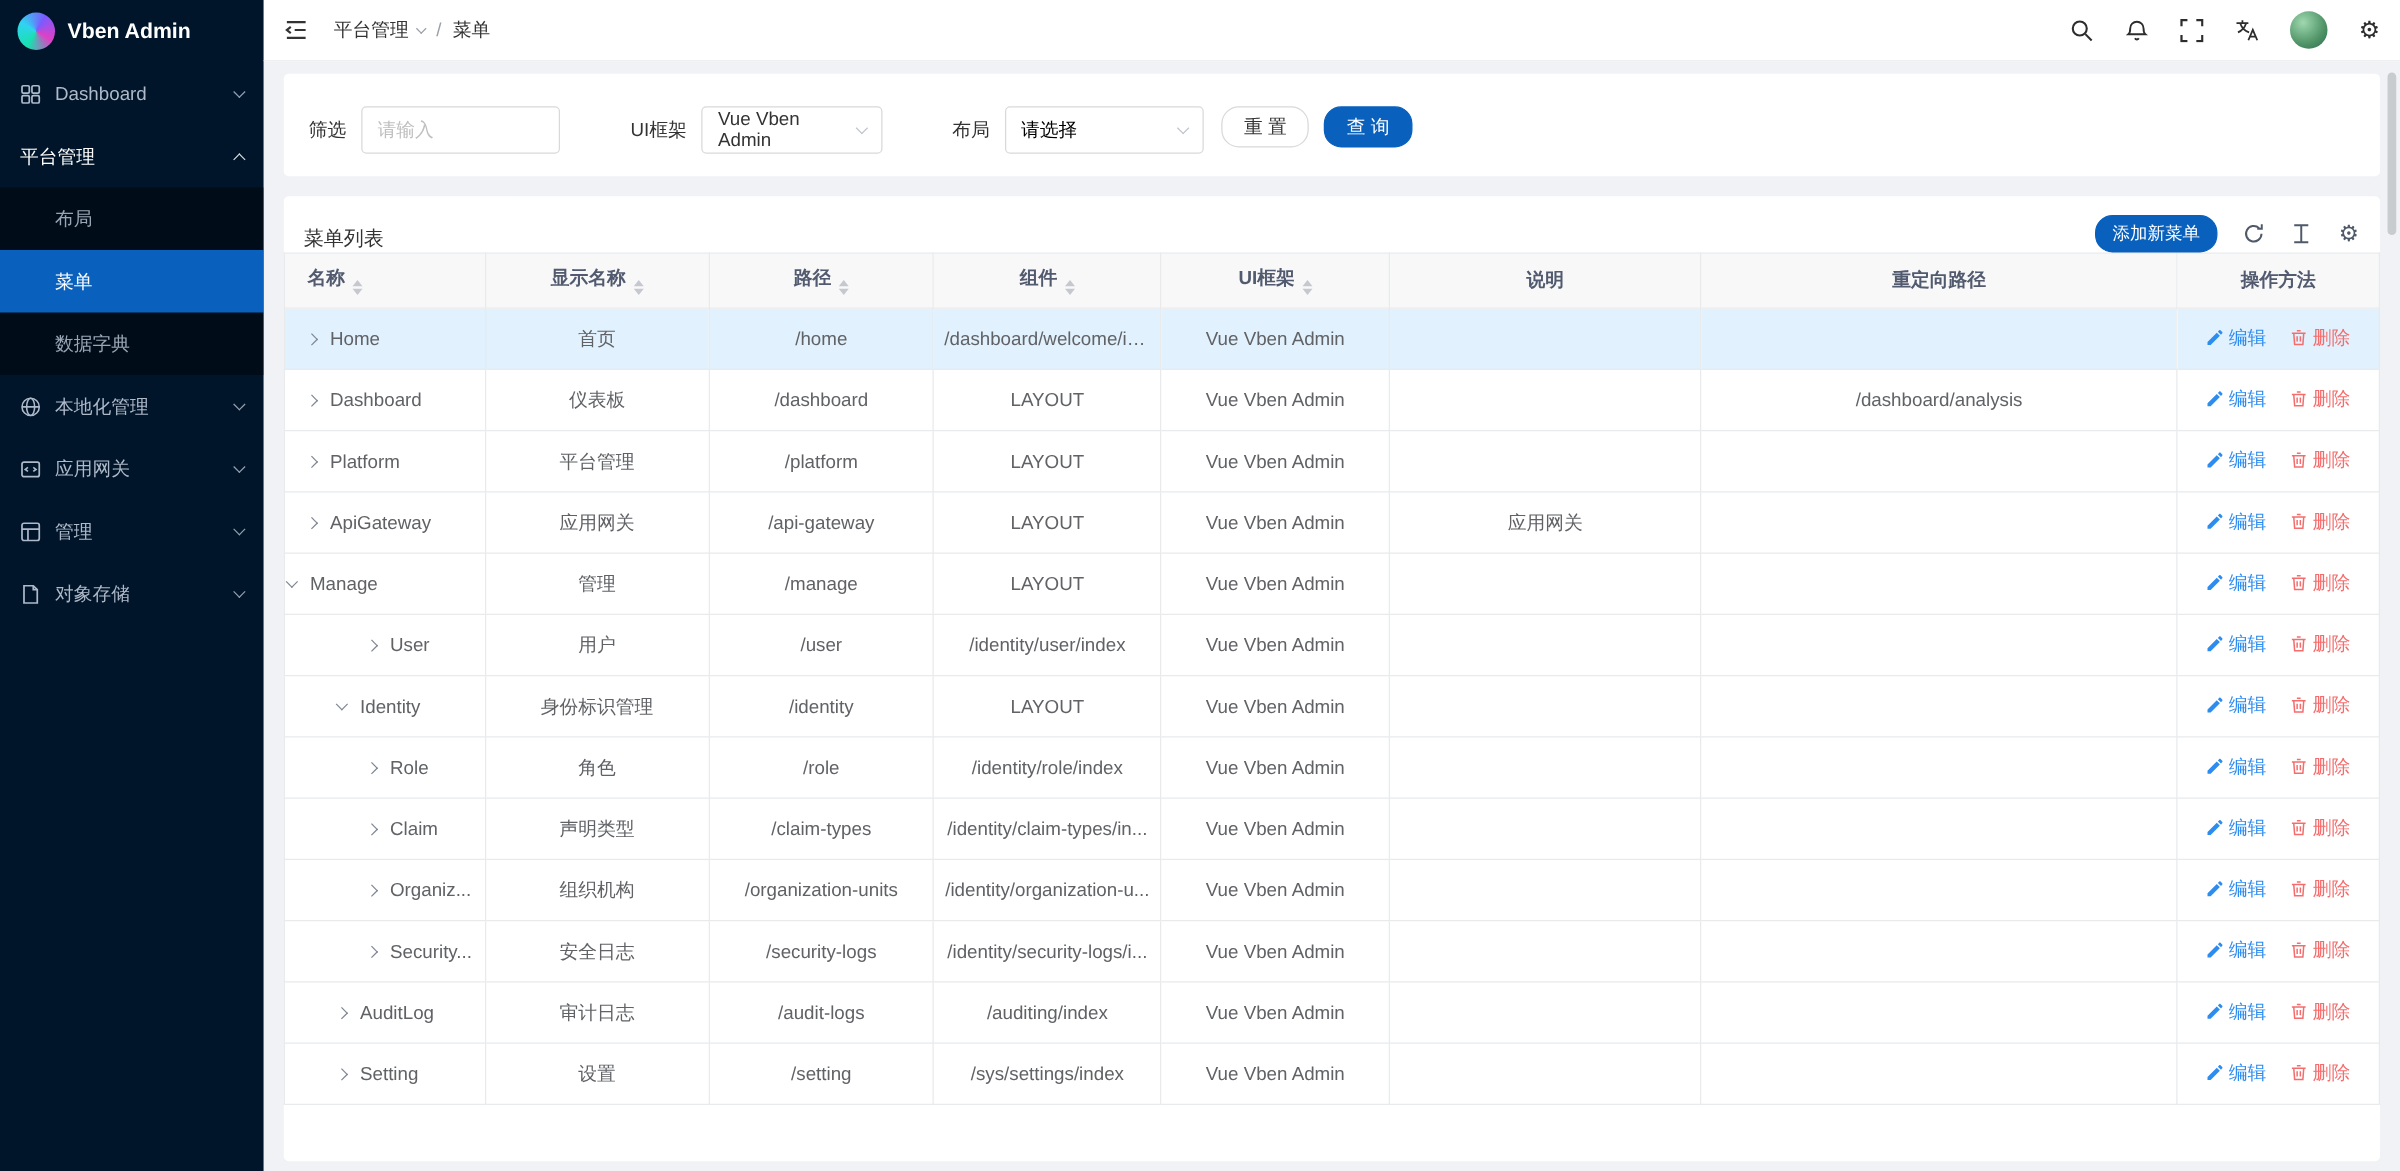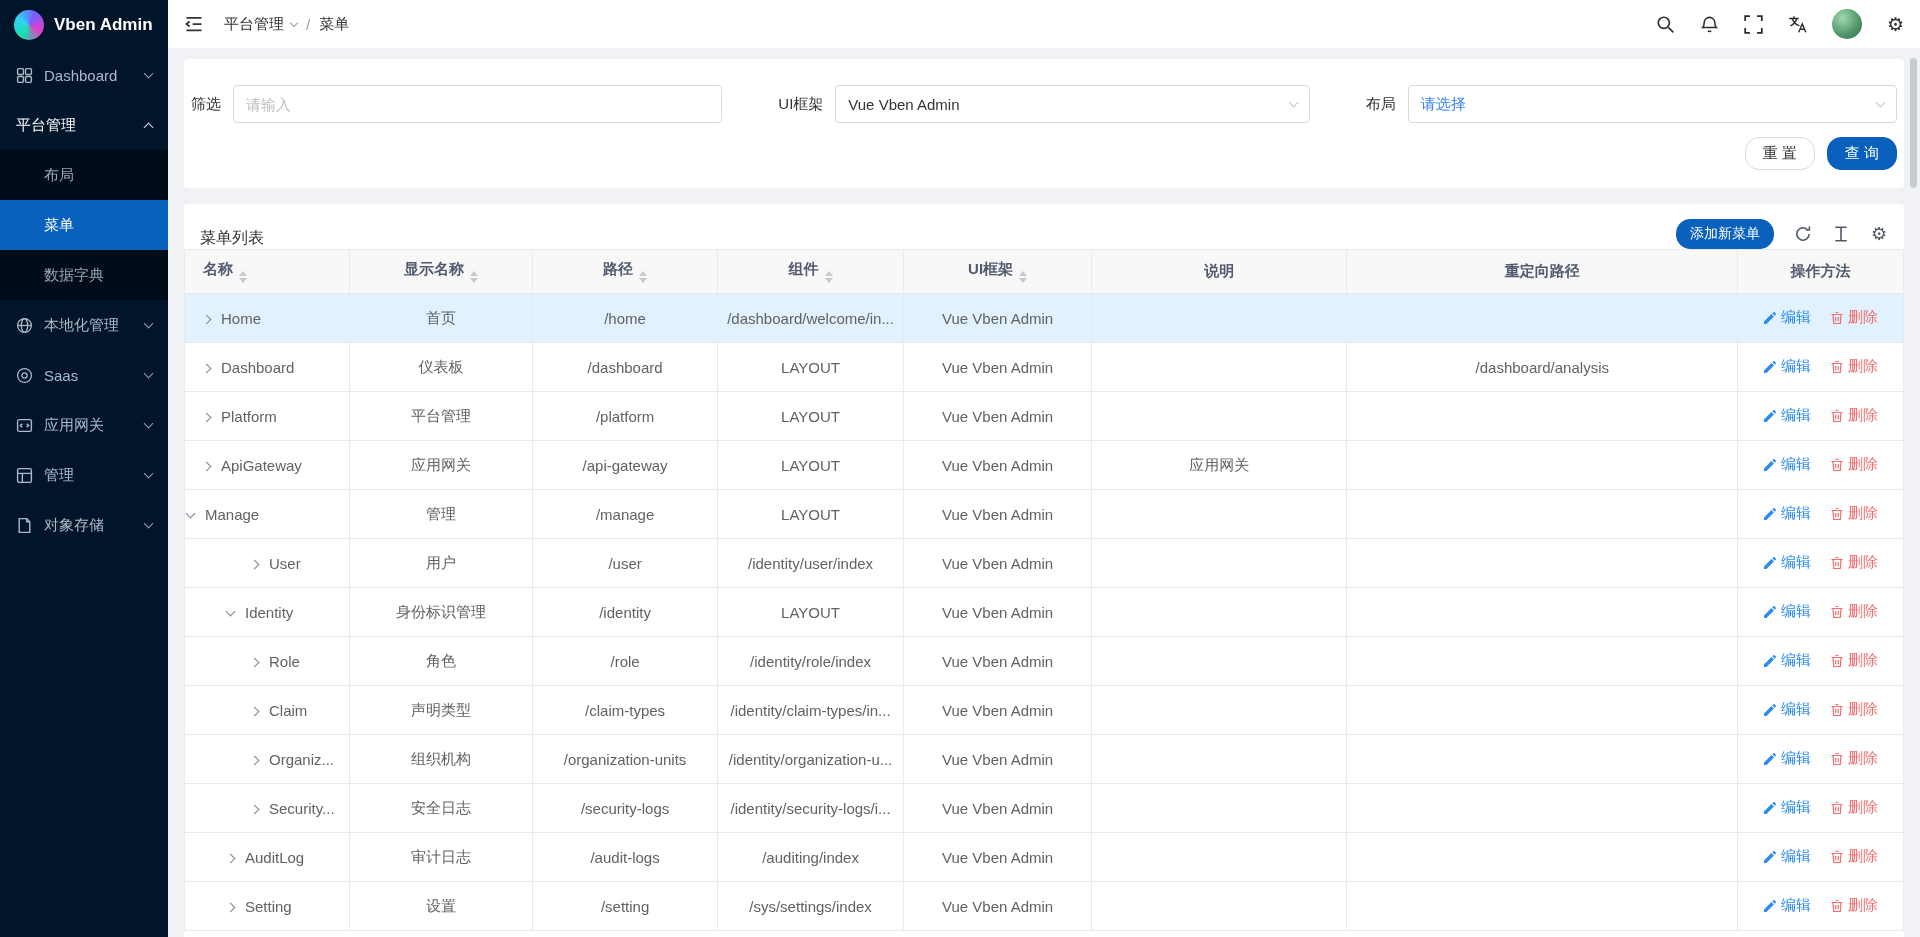--- a/index.html
+++ b/index.html
@@ -1,21 +1,21 @@
 <!DOCTYPE html>
 <html style="--primary: #0960bd; --sidebar-bg: #001529; --sidebar-submenu-bg: #000c17; --sidebar-active: #0960bd; --content-bg: #f0f2f5; --row-highlight: #e1f1fd; --border: #e8eaec; --link-edit: #2d8cf0; --link-delete: #f56c6c;"><head>
 <meta charset="utf-8">
 <style>
   *{margin:0;padding:0;box-sizing:border-box}
   html,body{width:1920px;height:937px;overflow:hidden;background:#fff;
     font-family:"Liberation Sans","DejaVu Sans",sans-serif;font-size:15px;color:#333}
   .app{display:flex;width:100%;height:100%;position:relative}
 
   
-  .sidebar{width:168px;flex-shrink:0;background:var(--sidebar-bg,#001529);color:#aeb9c9;display:flex;flex-direction:column}
+  .sidebar{width:211px;flex-shrink:0;background:var(--sidebar-bg,#001529);color:#aeb9c9;display:flex;flex-direction:column}
   .logo{height:50px;display:flex;align-items:center;gap:10px;padding:0 14px;cursor:pointer}
   .logo-icon{width:30px;height:30px;border-radius:50%;flex-shrink:0;
     background:conic-gradient(from 210deg,#19e0b0,#2fd4f0,#7b5bff,#e040c5,#19e0b0)}
   .logo-text{color:#fff;font-size:17px;font-weight:bold;white-space:nowrap}
   .menu{flex:1;overflow:hidden}
   .mi{height:50px;display:flex;align-items:center;gap:11px;padding:0 16px;cursor:pointer;white-space:nowrap}
   .mi svg{width:17px;height:17px;flex-shrink:0}
   .mi .label{flex:1;overflow:hidden;text-overflow:ellipsis}
   .mi.head{color:#fff}
   .chev{width:7px;height:7px;border-right:1.5px solid currentColor;border-bottom:1.5px solid currentColor;
@@ -39,29 +39,29 @@
   .hicon{width:19px;height:19px;color:#2d2d2d;cursor:pointer;display:flex;align-items:center;justify-content:center}
   .hicon svg{width:100%;height:100%}
   .gear{font-size:19px;line-height:1;color:#2d2d2d;cursor:pointer}
   .avatar{width:30px;height:30px;border-radius:50%;cursor:pointer;flex-shrink:0;
     background:radial-gradient(circle at 35% 30%,#9fd8ae,#4f9367 60%,#2d6a4f)}
 
   
   .content{flex:1;background:var(--content-bg,#f0f2f5);padding:10px 16px 0;overflow:hidden}
   .card{background:#fff;border-radius:4px}
 
-  .filter-card{padding:26px 7px 18px;display:flex;flex-direction:column;gap:14px}
+  .filter-card{padding:26px 20px 18px;display:flex;flex-direction:row;gap:14px}
   .filter-row{display:flex;gap:56px}
   .ffield{flex:1;display:flex;align-items:center;min-width:0}
   .flabel{margin-right:12px;white-space:nowrap}
   .control{flex:1;height:38px;border:1px solid #d9d9d9;border-radius:4px;background:#fff;
     display:flex;align-items:center;justify-content:space-between;padding:0 12px;min-width:0}
   .control input{border:none;outline:none;width:100%;font:inherit;color:#333;background:transparent}
   .control input::placeholder{color:#bfbfbf}
-  .ph{color:#3b82f6}
+  .ph{color:#000000}
   .sel-chev{width:7px;height:7px;border-right:1.5px solid #c0c4cc;border-bottom:1.5px solid #c0c4cc;
     transform:rotate(45deg);margin-top:-4px;flex-shrink:0;margin-left:8px}
   .btn-row{display:flex;justify-content:flex-end;gap:12px}
   .btn{height:33px;padding:0 17px;border-radius:14px;border:1px solid #d9d9d9;background:#fff;
     color:#333;font:inherit;cursor:pointer;white-space:nowrap}
   .btn.primary{background:var(--primary,#0960bd);border-color:var(--primary,#0960bd);color:#fff}
 
   
   .table-card{margin-top:16px;min-height:772px}
   .table-head{display:flex;align-items:flex-end;height:45px;padding:0 16px}
@@ -138,28 +138,20 @@
       <div class="mi">
         <svg viewBox="0 0 16 16" fill="none" stroke="currentColor" stroke-width="1.2">
             <circle cx="8" cy="8" r="6.5"></circle>
             <ellipse cx="8" cy="8" rx="3" ry="6.5"></ellipse>
             <path d="M1.5 8h13"></path>
           </svg>
         <span class="label">本地化管理</span>
         <span class="chev"></span>
       </div>
 
-      <div class="mi">
-        <svg viewBox="0 0 16 16" fill="none" stroke="currentColor" stroke-width="1.2">
-            <circle cx="8" cy="8" r="6.5"></circle>
-            <circle cx="8" cy="8" r="2.5"></circle>
-          </svg>
-        <span class="label">Saas</span>
-        <span class="chev"></span>
-      </div>
 
       <div class="mi">
         <svg viewBox="0 0 16 16" fill="none" stroke="currentColor" stroke-width="1.3">
             <rect x="1.5" y="2.5" width="13" height="11" rx="1.5"></rect>
             <path d="M6 6.5L4 8l2 1.5M10 6.5L12 8l-2 1.5"></path>
           </svg>
         <span class="label">应用网关</span>
         <span class="chev"></span>
       </div>
 

